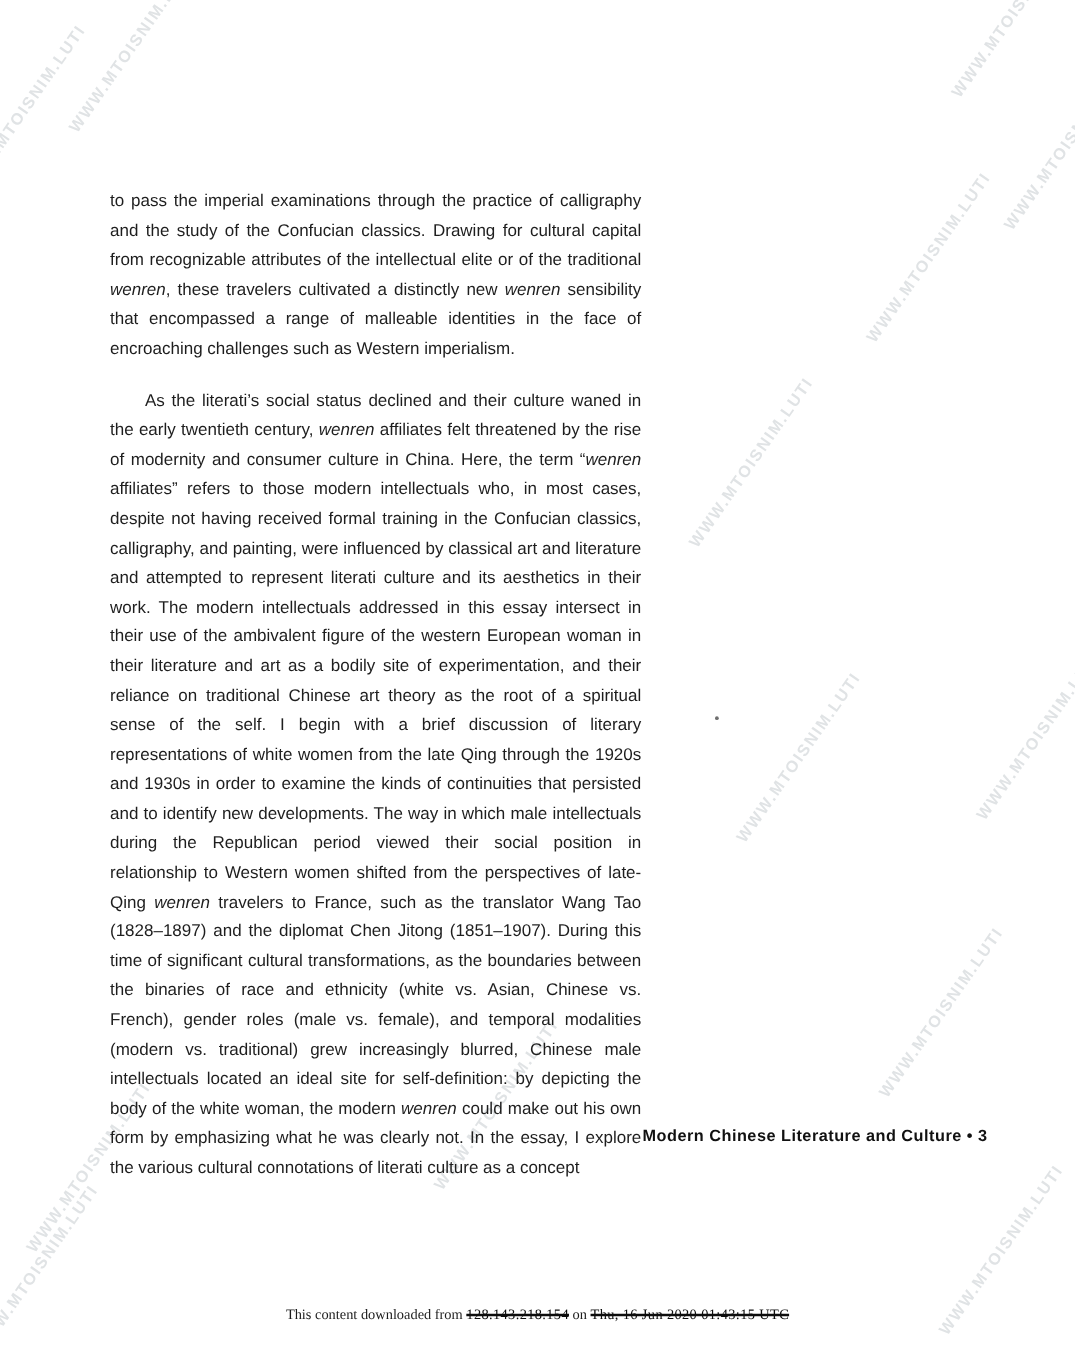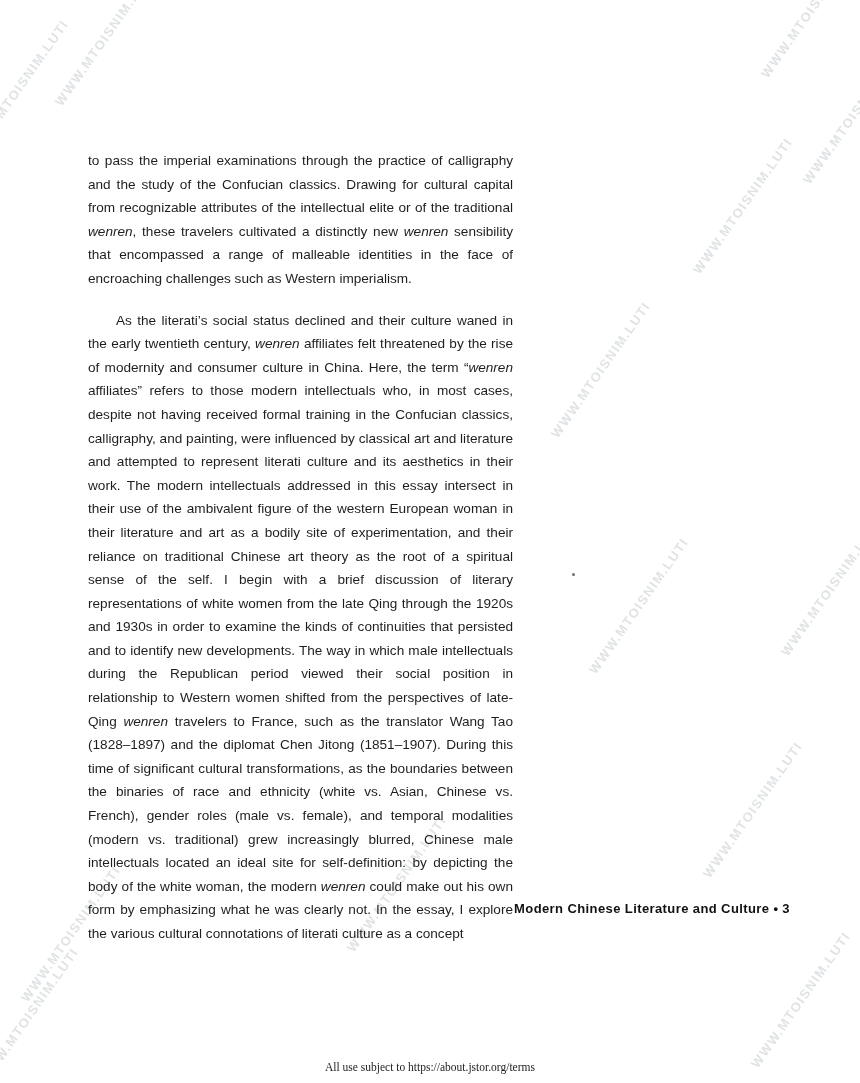--- a/index.html
+++ b/index.html
@@ -118,15 +118,15 @@
 
   <div class="article">
       <p><span>to pass the imperial examinations through the practice of calligraphy and the study of the Confucian classics. Drawing for cultural capital from recognizable attributes of the intellectual elite or of the traditional </span><em>wenren</em><span>, these travelers cultivated a distinctly new </span><em>wenren</em><span> sensibility that encompassed a range of malleable identities in the face of encroaching challenges such as Western imperialism.</span></p>
       <p class="indent"><span>As the literati’s social status declined and their culture waned in the early twentieth century, </span><em>wenren</em><span> affiliates felt threatened by the rise of modernity and consumer culture in China. Here, the term “</span><em>wenren</em><span> affiliates” refers to those modern intellectuals who, in most cases, despite not having received formal training in the Confucian classics, calligraphy, and painting, were influenced by classical art and literature and attempted to represent literati culture and its aesthetics in their work. The modern intellectuals addressed in this essay intersect in their use of the ambivalent figure of the western European woman in their literature and art as a bodily site of experimentation, and their reliance on traditional Chinese art theory as the root of a spiritual sense of the self. I begin with a brief discussion of literary representations of white women from the late Qing through the 1920s and 1930s in order to examine the kinds of continuities that persisted and to identify new developments. The way in which male intellectuals during the Republican period viewed their social position in relationship to Western women shifted from the perspectives of late-Qing </span><em>wenren</em><span> travelers to France, such as the translator Wang Tao (1828–1897) and the diplomat Chen Jitong (1851–1907). During this time of significant cultural transformations, as the boundaries between the binaries of race and ethnicity (white vs. Asian, Chinese vs. French), gender roles (male vs. female), and temporal modalities (modern vs. traditional) grew increasingly blurred, Chinese male intellectuals located an ideal site for self-definition: by depicting the body of the white woman, the modern </span><em>wenren</em><span> could make out his own form by emphasizing what he was clearly not. In the essay, I explore the various cultural connotations of literati culture as a concept</span></p>
     </div>
 
   <div class="scan-dot"></div>
 
   <div class="running-footer">Modern Chinese Literature and Culture • 3</div>
 
-  <div class="jstor-line jstor-line2">All use subject to https://about.jstor.org/terms</div>
+  <div class="jstor-line jstor-line1"><span>This content downloaded from </span><span class="redacted">128.143.218.154</span><span> on </span><span class="redacted">Thu, 16 Jun 2020 01:43:15 UTC</span></div>
 
 </div>
 
 </body></html>

